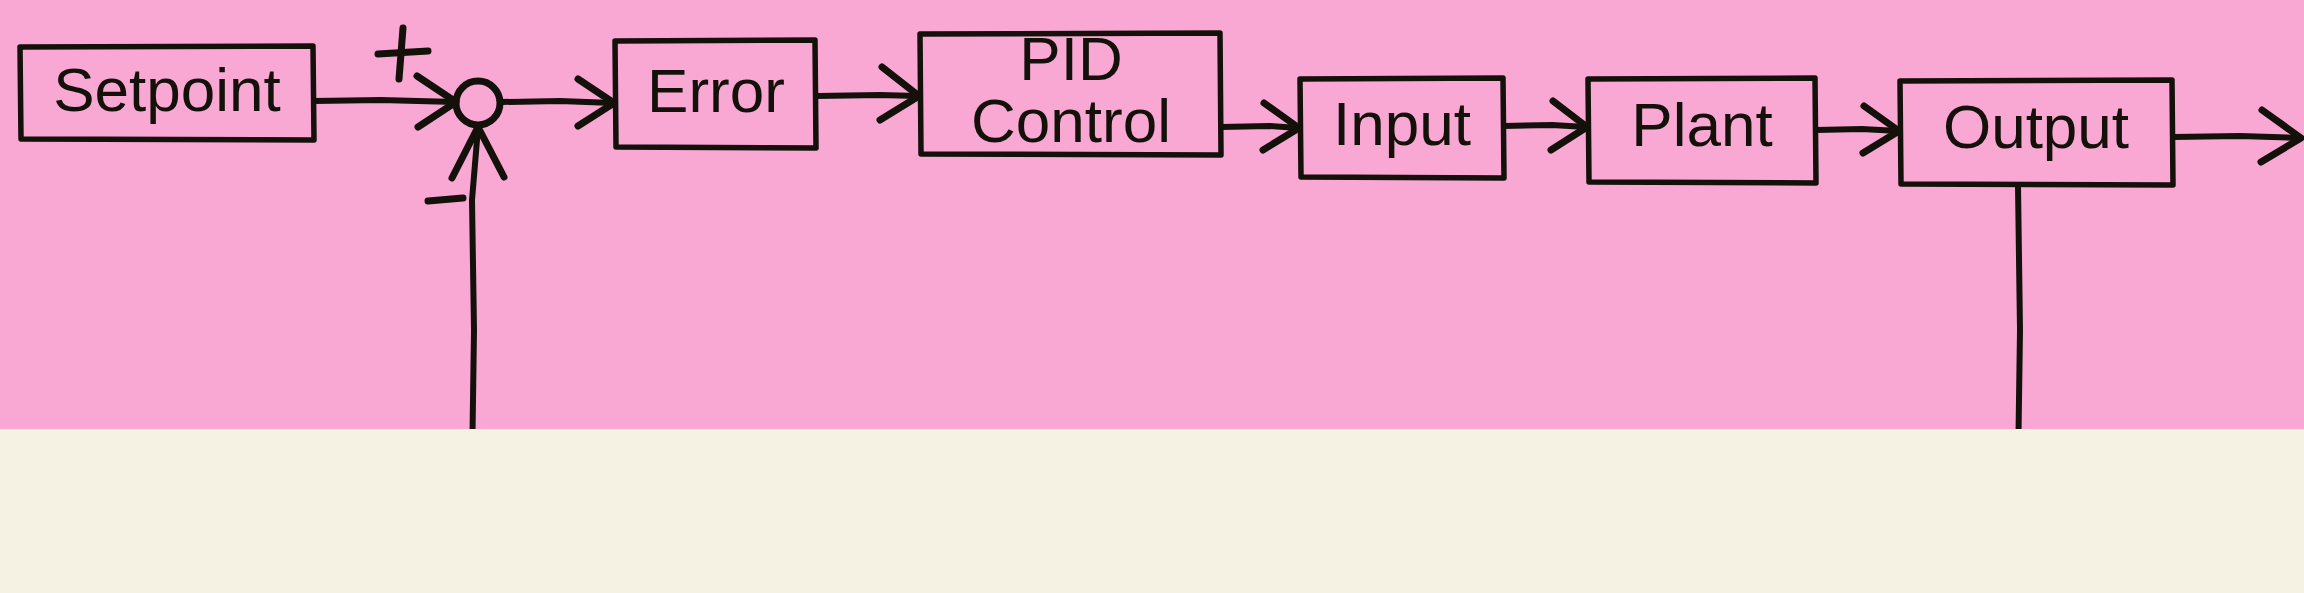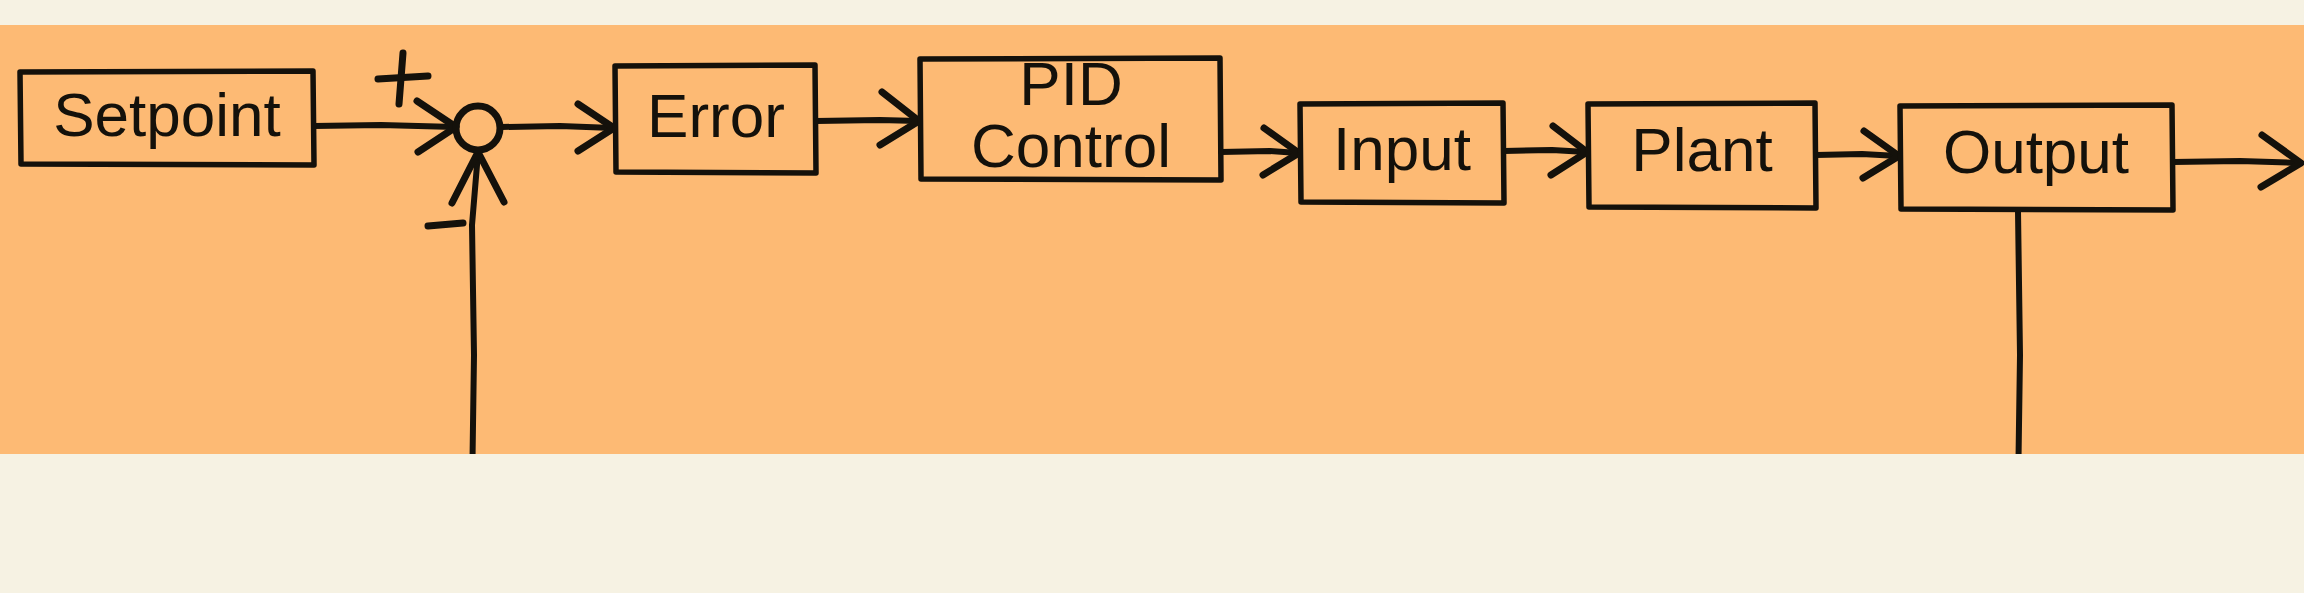--- a/index.html
+++ b/index.html
@@ -8,23 +8,22 @@
     padding: 0;
     background: #F6F2E3;
   }
   body {
     font-family: "Liberation Sans", sans-serif;
   }
   #diagram-root {
     position: relative;
     width: 2304px;
     height: 429px;
-    background: #fdba74;
+    background: #f9a8d4;
     overflow: hidden;
-    margin-top: 25px;
   }
   #diagram-svg {
     position: absolute;
     top: 0;
     left: 0;
     width: 2304px;
     height: 593px;
     display: block;
   }
   .blk-rect {

